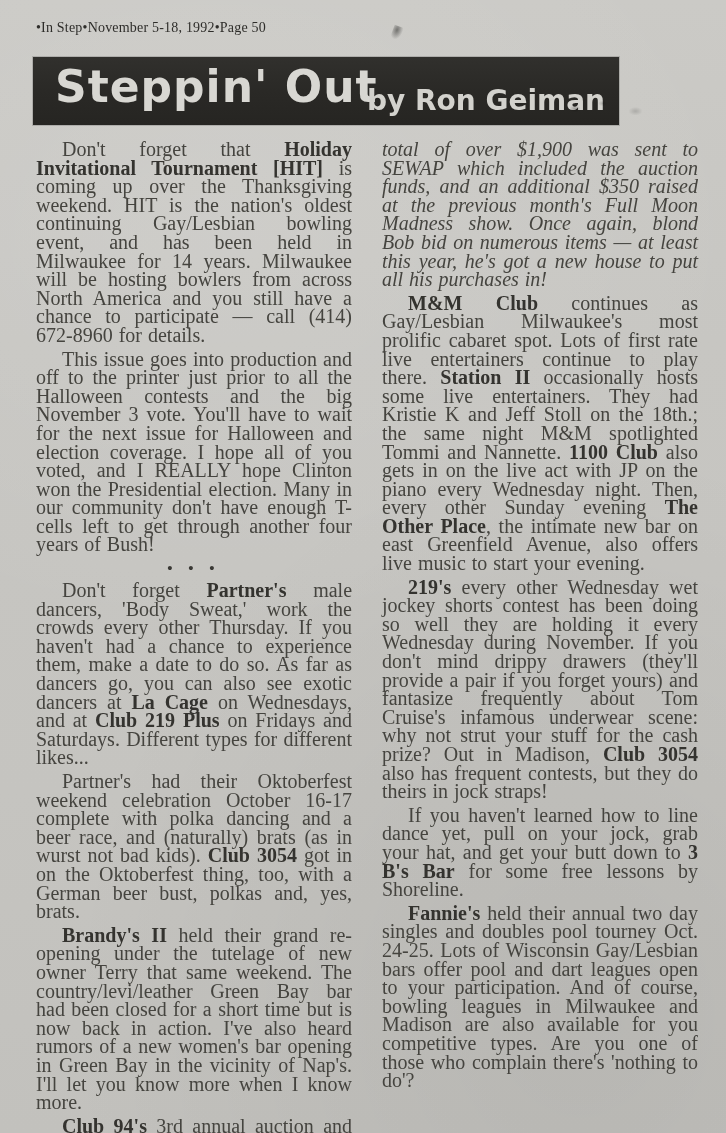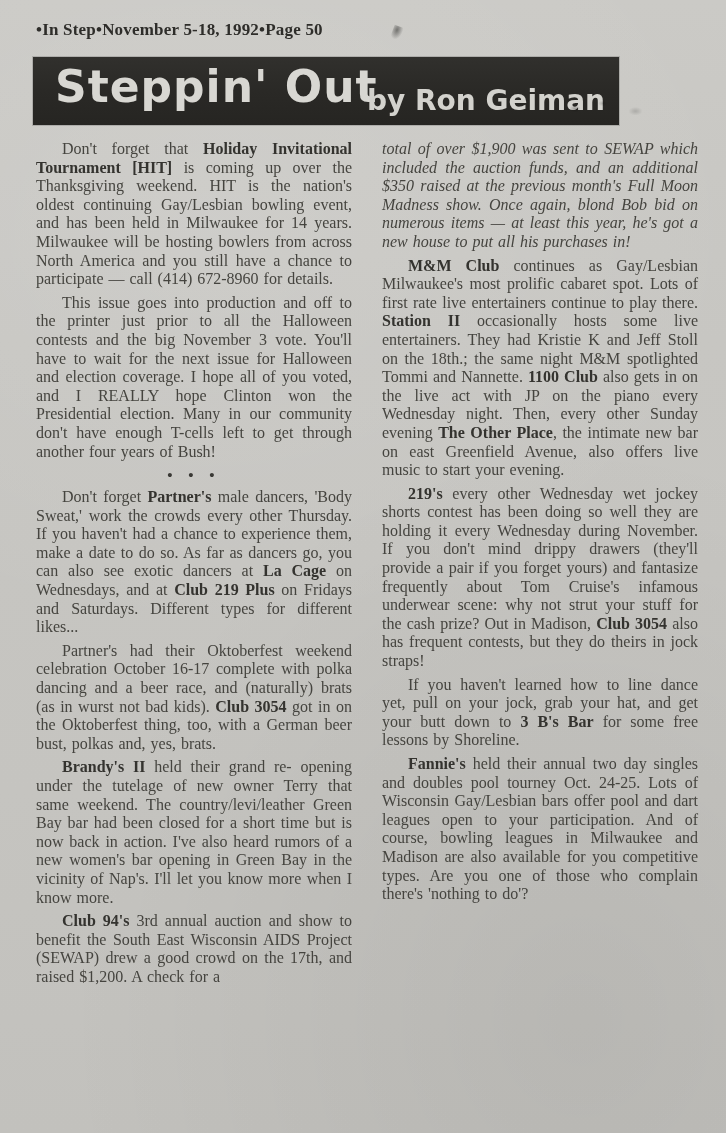--- a/index.html
+++ b/index.html
@@ -11,21 +11,21 @@
   .page{
     position:relative;width:726px;height:1133px;box-sizing:border-box;
     background:
       radial-gradient(ellipse 900px 700px at 30% 20%, rgba(255,255,255,0.10), rgba(0,0,0,0) 60%),
       radial-gradient(ellipse 800px 900px at 80% 90%, rgba(0,0,0,0.06), rgba(0,0,0,0) 65%),
       linear-gradient(180deg, #cbcac6 0%, #c7c6c2 30%, #c5c4c0 70%, #c2c1bd 100%);
     color:var(--ink,#44433f);
   }
   .masthead{
     position:absolute;top:20px;left:36px;
-    font-weight:bold;font-size:17px;letter-spacing:0.2px;
+    font-weight:normal;font-size:14px;letter-spacing:0.2px;
     color:#2e2d2a;
     font-family:"Liberation Serif", serif;
   }
   .ink-mark{
     position:absolute;top:26px;left:392px;width:10px;height:14px;
     background:radial-gradient(ellipse at 40% 30%, rgba(40,40,38,0.55), rgba(40,40,38,0) 70%);
     transform:rotate(20deg);
   }
   .banner{
     position:absolute;top:57px;left:33px;width:586px;height:68px;
@@ -52,21 +52,21 @@
       radial-gradient(ellipse 10px 6px at 75% 70%, rgba(0,0,0,0.3), rgba(0,0,0,0) 70%);
     opacity:.5;
   }
   .columns{
     position:absolute;top:140px;left:36px;width:662px;
     display:flex;gap:30px;
   }
   .col{width:316px;}
   .para{
     margin:0 0 5px 0;
-    font-size:16px;line-height:18.6px;
+    font-size:20px;line-height:18.6px;
     text-align:justify;
     text-indent:26px;
     color:var(--ink,#45443f);
     word-spacing:1px;
   }
   .para.no-indent{text-indent:0;font-style:italic;}
   .para .b{font-weight:bold;color:#34332f;}
   .divider{
     text-align:center;font-size:15px;line-height:19px;margin:1px 0 3px 0;
     color:#3a3935;letter-spacing:6px;font-weight:bold;

